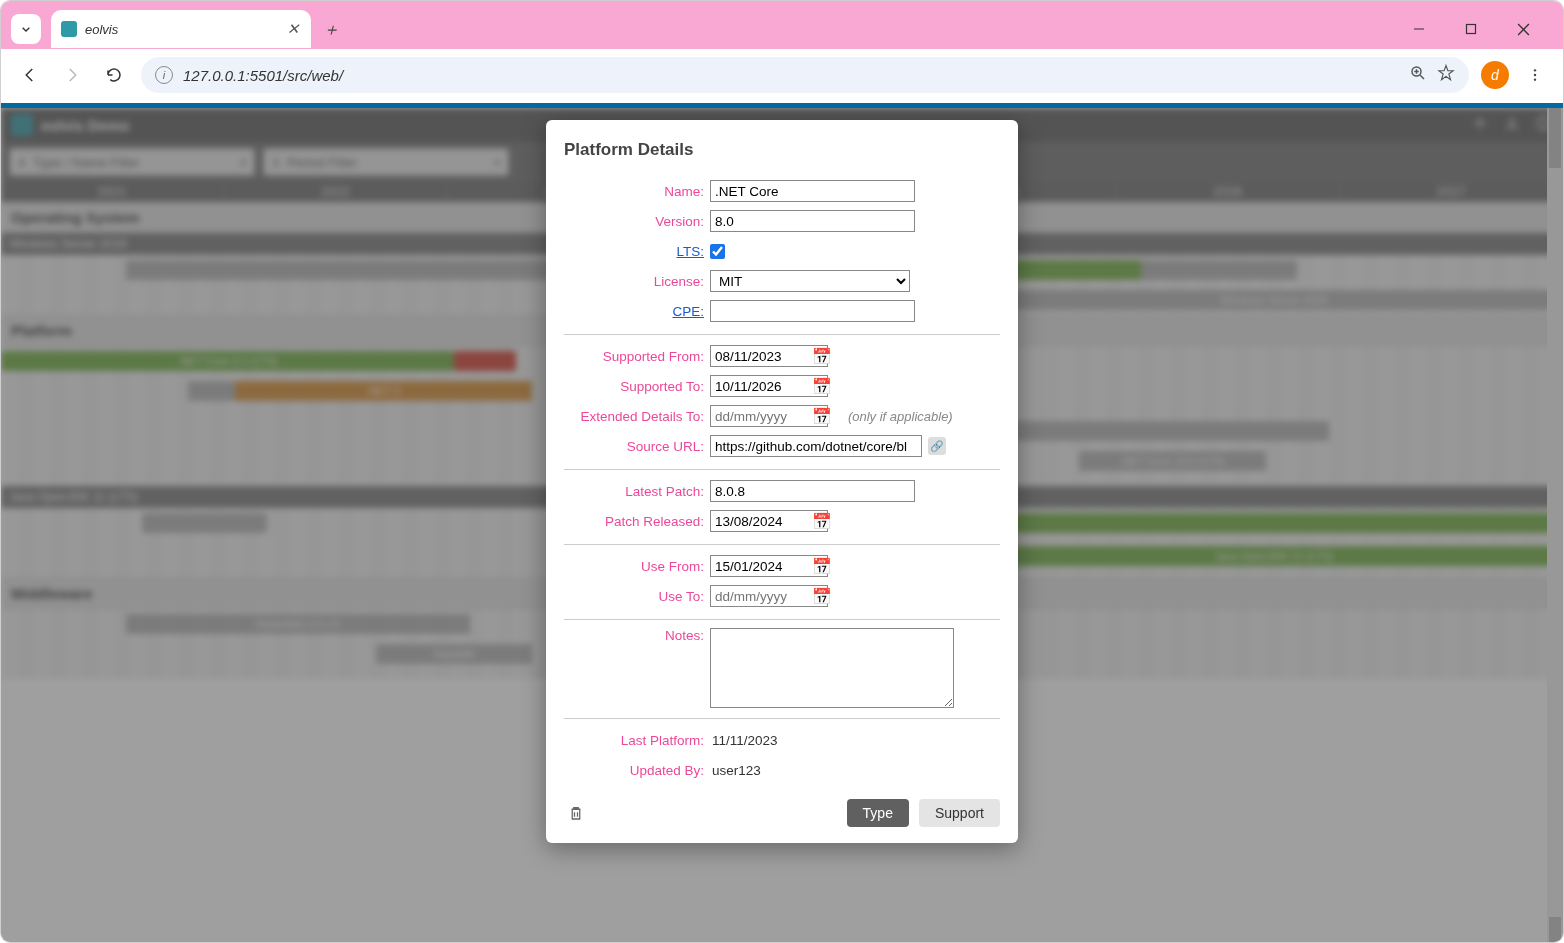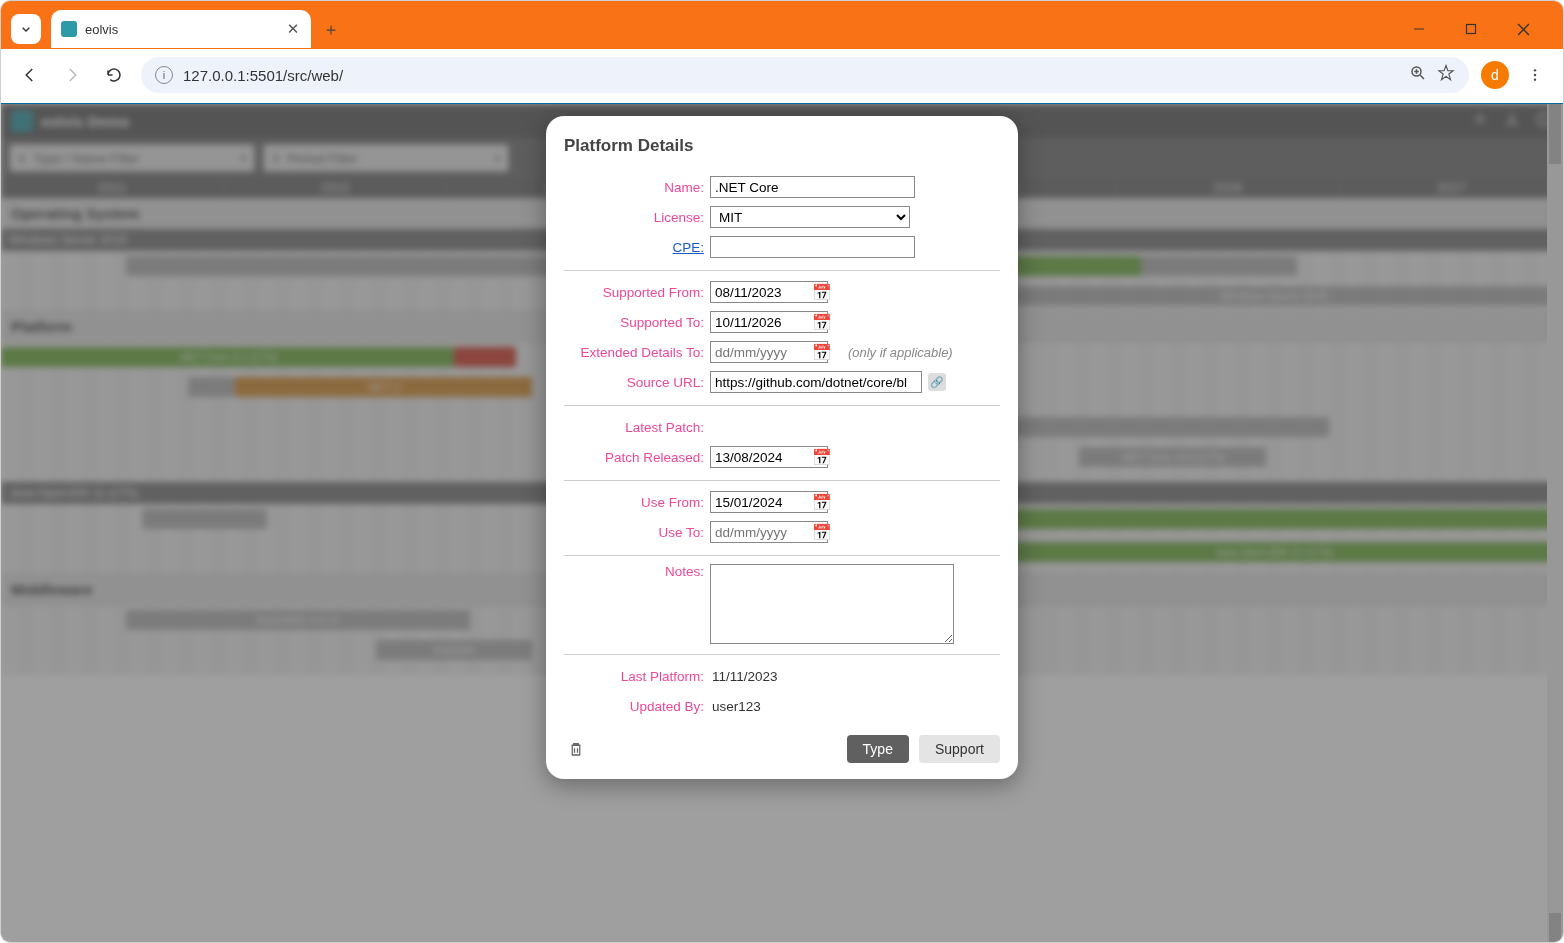--- a/index.html
+++ b/index.html
@@ -1,19 +1,19 @@
 <!DOCTYPE html>
 <html><head>
   <meta charset="utf-8">
   <style>
     * { margin: 0; padding: 0; box-sizing: border-box; font-family: -apple-system, BlinkMacSystemFont, "Segoe UI", Arial, sans-serif; }
     body { width: 1564px; height: 943px; background: #fff; overflow: hidden; position: relative; border: 1px solid #d0d0d0; border-radius: 10px; }
 
     
-    .browser-chrome { background: #f97316; border-bottom: 1px solid #0369a1; }
+    .browser-chrome { background: #f9a8d4; border-bottom: 5px solid #0369a1; font-style: italic; }
     .tab-strip { display: flex; align-items: center; padding: 8px 10px 0 10px; height: 48px; gap: 6px; }
     .tab-dropdown { width: 30px; height: 30px; background:#fff; border-radius: 8px; display:flex; align-items:center; justify-content:center; color:#333; margin-right:4px; }
     .tab { background: #fff; border-radius: 10px 10px 0 0; display: flex; align-items: center; padding: 0 10px; height: 38px; width: 260px; gap: 8px; }
     .tab-favicon { width:16px; height:16px; background:#2e9aa7; border-radius:3px; display:flex; align-items:center; justify-content:center; }
     .tab-title { font-size: 13px; color: #333; flex:1; }
     .tab-close { width:16px; height:16px; display:flex; align-items:center; justify-content:center; color:#555; font-size:15px; }
     .new-tab { width:28px; height:28px; display:flex; align-items:center; justify-content:center; color:#444; font-size:17px; }
     .win-controls { margin-left: auto; display:flex; gap:8px; padding-right:8px; }
     .win-btn { width:44px; height:32px; display:flex; align-items:center; justify-content:center; color:#333; }
 
@@ -54,21 +54,21 @@
     .bar-red { background:#d43a2a; }
     .bar-orange { background:#d68a2a; }
 
     .scrollbar-track { position:absolute; right:0; top:0; bottom:0; width:16px; background:#f0f0f0; }
     .scrollbar-thumb { position:absolute; right:2px; width:12px; background:#c0c0c0; border-radius:0; }
 
     
     .overlay { position:absolute; inset:0; background: rgba(80,80,80,0.55); display:flex; align-items:flex-start; justify-content:center; padding-top:12px; }
 
     
-    .modal { background:#fff; width:472px; border-radius:18px; box-shadow: 0 6px 24px rgba(0,0,0,0.35); padding: 20px 18px 16px 18px; }
+    .modal { background:#fff; width:472px; border-radius:6px; box-shadow: 0 6px 24px rgba(0,0,0,0.35); padding: 20px 18px 16px 18px; }
     .modal-title { font-size:17px; font-weight:700; color:#444; margin-bottom:18px; }
     .form-row { display:flex; align-items:center; margin-bottom:4px; min-height:26px; }
     .form-label { width:146px; text-align:right; padding-right:6px; font-size:13.5px; color:#ec4899; }
     .form-label.link { color:#1a5bcc; text-decoration:underline; }
     .form-field { flex:1; display:flex; align-items:center; gap:6px; }
     .form-input, .form-select, .form-date, .form-textarea { border:1px solid #888; font-size:13.5px; padding:2px 4px; font-family:inherit; background:#fff; }
     .form-input { width:205px; height:22px; }
     .form-select { width:200px; height:22px; }
     .form-date { width:118px; height:22px; }
     .form-textarea { width:244px; height:80px; resize:both; }
@@ -263,20 +263,32 @@
     <div class="modal">
       <div class="modal-title">Platform Details</div>
 
       <div class="form-row">
         <div class="form-label">Name:</div>
         <div class="form-field">
             <input class="form-input" value=".NET Core" style="">
           </div>
       </div>
       <div class="form-row">
+        <div class="form-label">Version:</div>
+        <div class="form-field">
+            <input class="form-input" value="8.0" style="">
+          </div>
+      </div>
+      <div class="form-row">
+        <div class="form-label link"><span>LTS:</span></div>
+        <div class="form-field">
+            <input type="checkbox" class="form-checkbox" checked="" style="">
+          </div>
+      </div>
+      <div class="form-row">
         <div class="form-label">License:</div>
         <div class="form-field">
             <select class="form-select"><option>MIT</option></select>
           </div>
       </div>
       <div class="form-row">
         <div class="form-label link"><span>CPE:</span></div>
         <div class="form-field">
             <input class="form-input" value="" style="">
           </div>
@@ -311,20 +323,23 @@
         <div class="form-field">
             <input class="form-input" style="width: 212px;" value="https://github.com/dotnet/core/bl">
             <span class="link-icon">🔗</span>
           </div>
       </div>
 
       <hr class="section-divider">
 
       <div class="form-row">
         <div class="form-label">Latest Patch:</div>
+        <div class="form-field">
+            <input class="form-input" value="8.0.8" style="">
+          </div>
       </div>
       <div class="form-row">
         <div class="form-label">Patch Released:</div>
         <div class="form-field">
             <input class="form-date" value="13/08/2024" style="">
             <span style="position:relative;left:-22px;pointer-events:none">📅</span>
           </div>
       </div>
 
       <hr class="section-divider">

